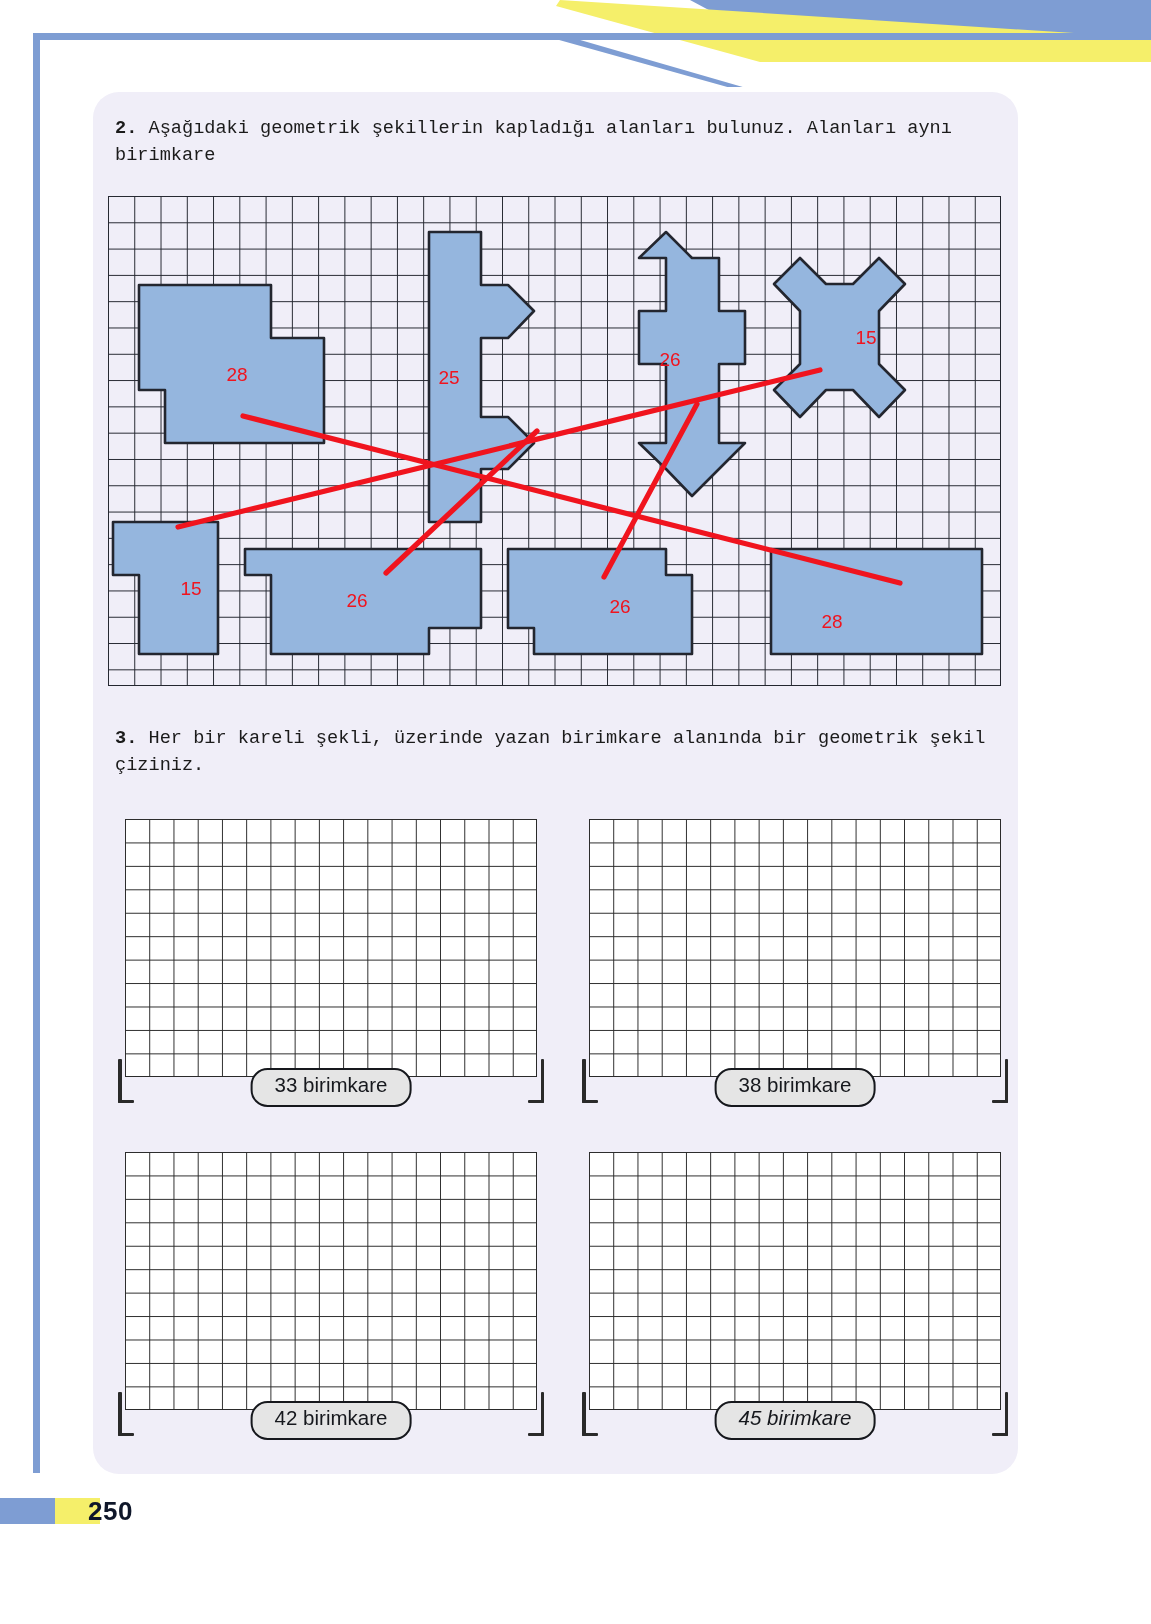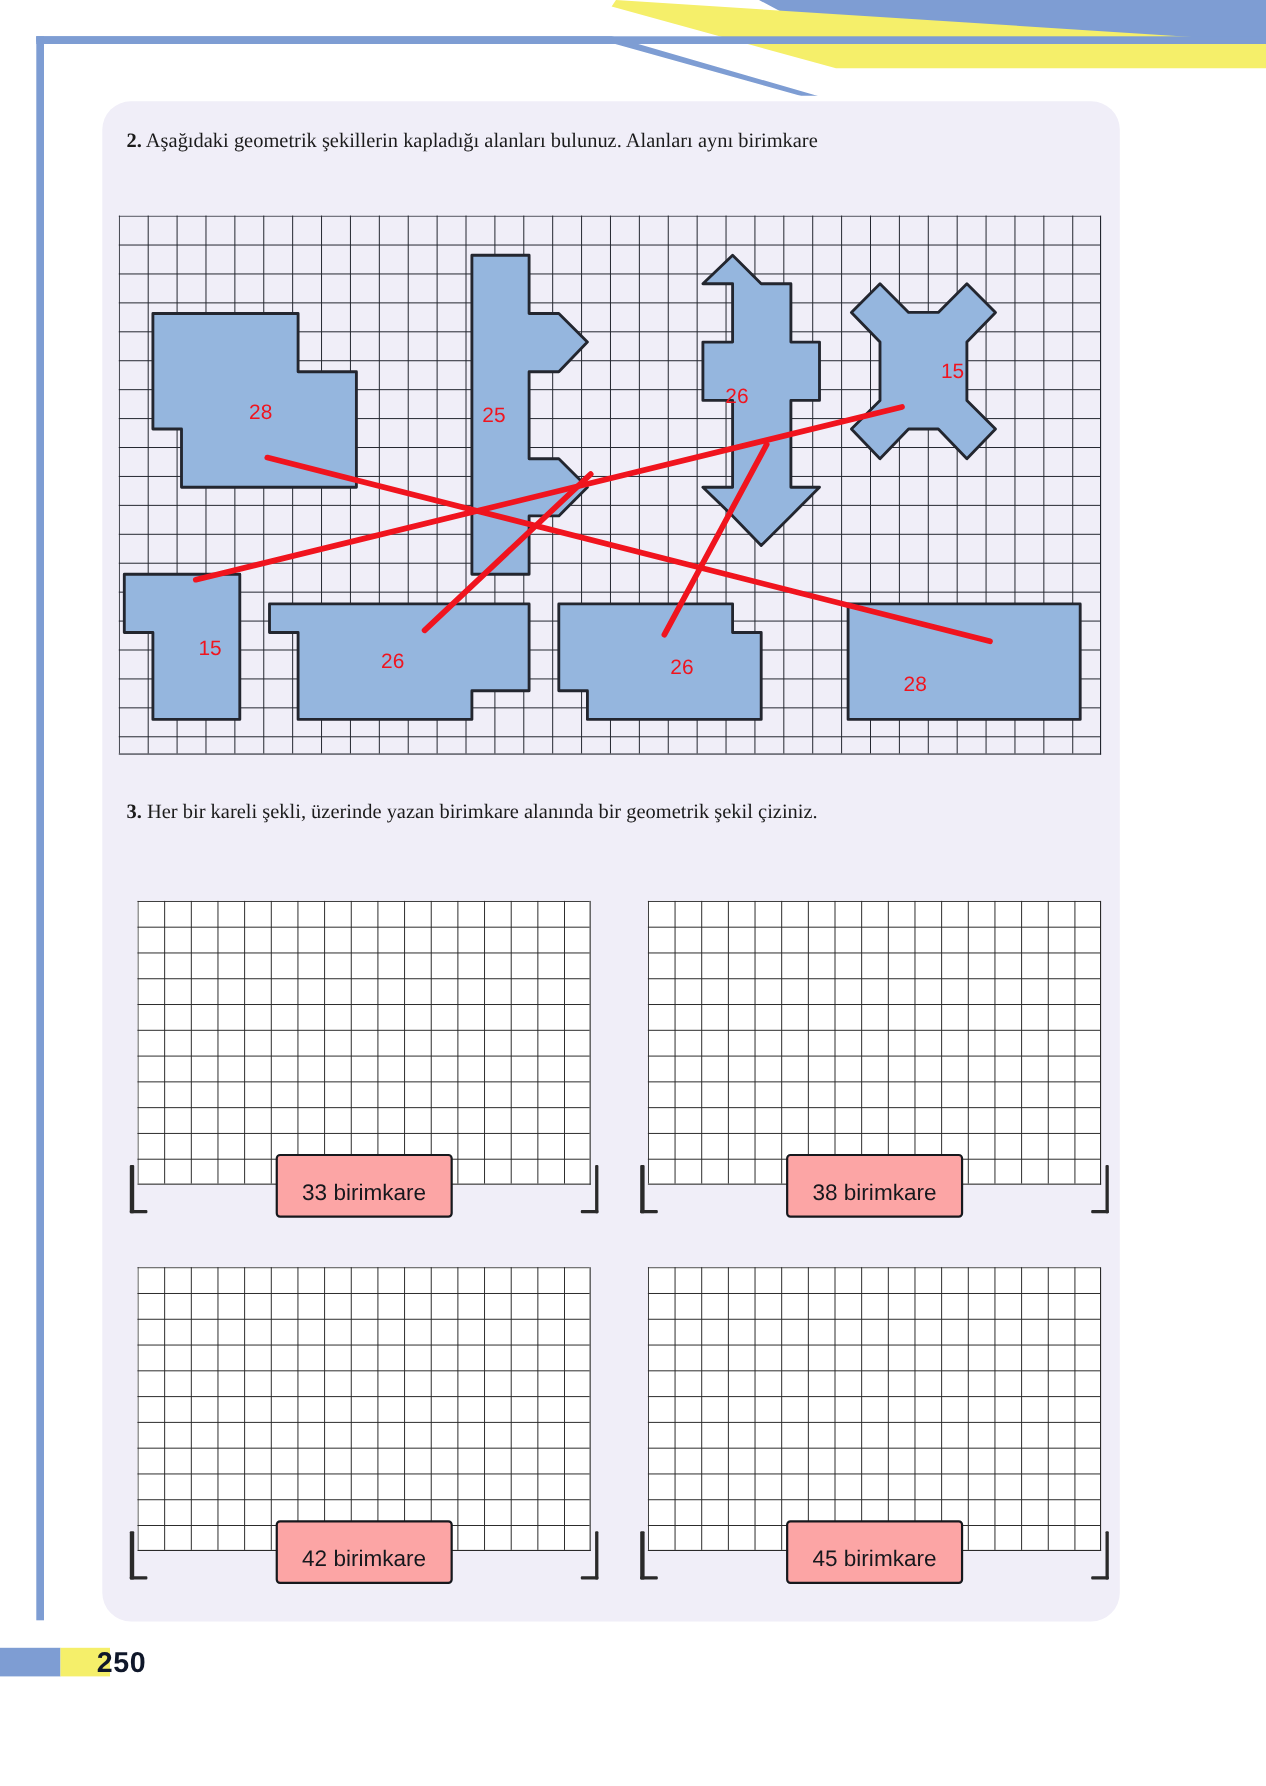--- a/index.html
+++ b/index.html
@@ -26,21 +26,21 @@
   
   #panel{
     position:absolute;left:93px;top:92px;width:925px;height:1382px;
     background:#f0eef8;border-radius:26px;
     box-shadow:0 0 0 5px #ffffff;
   }
 
   
   .q-text{
     position:absolute;color:#1b1b1b;font-size:18.6px;line-height:27px;
-    font-family:Liberation Serif, serif;
+    font-family:Liberation Mono, monospace;
   }
   .q-text .num{font-weight:bold;}
   .q-text .body{font-weight:normal;}
   #q2-text{left:115px;top:115px;width:890px;}
   #q3-text{left:115px;top:725px;width:890px;}
   .q-line2{display:block;margin-left:22px;}
 
   
   #grid2-wrap{
     position:absolute;left:108px;top:196px;width:893px;height:490px;
@@ -70,28 +70,28 @@
     box-sizing:border-box;
   }
   .bracket{position:absolute;width:3.5px;height:44px;background:#2a2a2a;border-radius:1px;}
   .bracket.l{left:-7px;bottom:-12px;}
   .bracket.r{right:-7px;bottom:-12px;}
   .bracket-foot{position:absolute;height:3.5px;background:#2a2a2a;border-radius:1px;bottom:-12px;}
   .bracket-foot.l{left:-7px;width:16px;}
   .bracket-foot.r{right:-7px;width:16px;}
   .area-badge{
     position:absolute;left:50%;transform:translateX(-50%);bottom:-16px;
-    background:#fca5a5;border:2.6px solid #16181d;border-radius:4px;
-    padding:22px 22px 8px;font-size:20.5px;color:#16181d;white-space:nowrap;
+    background:#e5e5e5;border:2.6px solid #16181d;border-radius:17px;
+    padding:3px 22px 8px;font-size:20.5px;color:#16181d;white-space:nowrap;
     font-family:"Liberation Sans", sans-serif;
   }
   #card-a{left:125px;top:819px;}
   #card-b{left:589px;top:819px;text-decoration:underline;}
   #card-c{left:125px;top:1152px;}
-  #card-d{left:589px;top:1152px;}
+  #card-d{left:589px;top:1152px;font-style:italic;}
 </style>
 </head>
 <body>
 
 <div id="deco-top">
   <svg width="1151" height="95" viewBox="0 0 1151 95">
     <path d="M555,0 L1151,0 L1151,40 L765,40 L690,0 Z" fill="#7e9dd3"></path>
     <path d="M560,0 L1151,38 L1151,62 L760,62 L556,6 Z" fill="#f5ef6a"></path>
     <path d="M33,33 L555,33 L760,92 L40,92 Z" fill="#ffffff"></path>
     <path d="M33,33 L556,33 L760,92 L756,95 L552,38 L33,38 Z" fill="#7e9dd3"></path>

